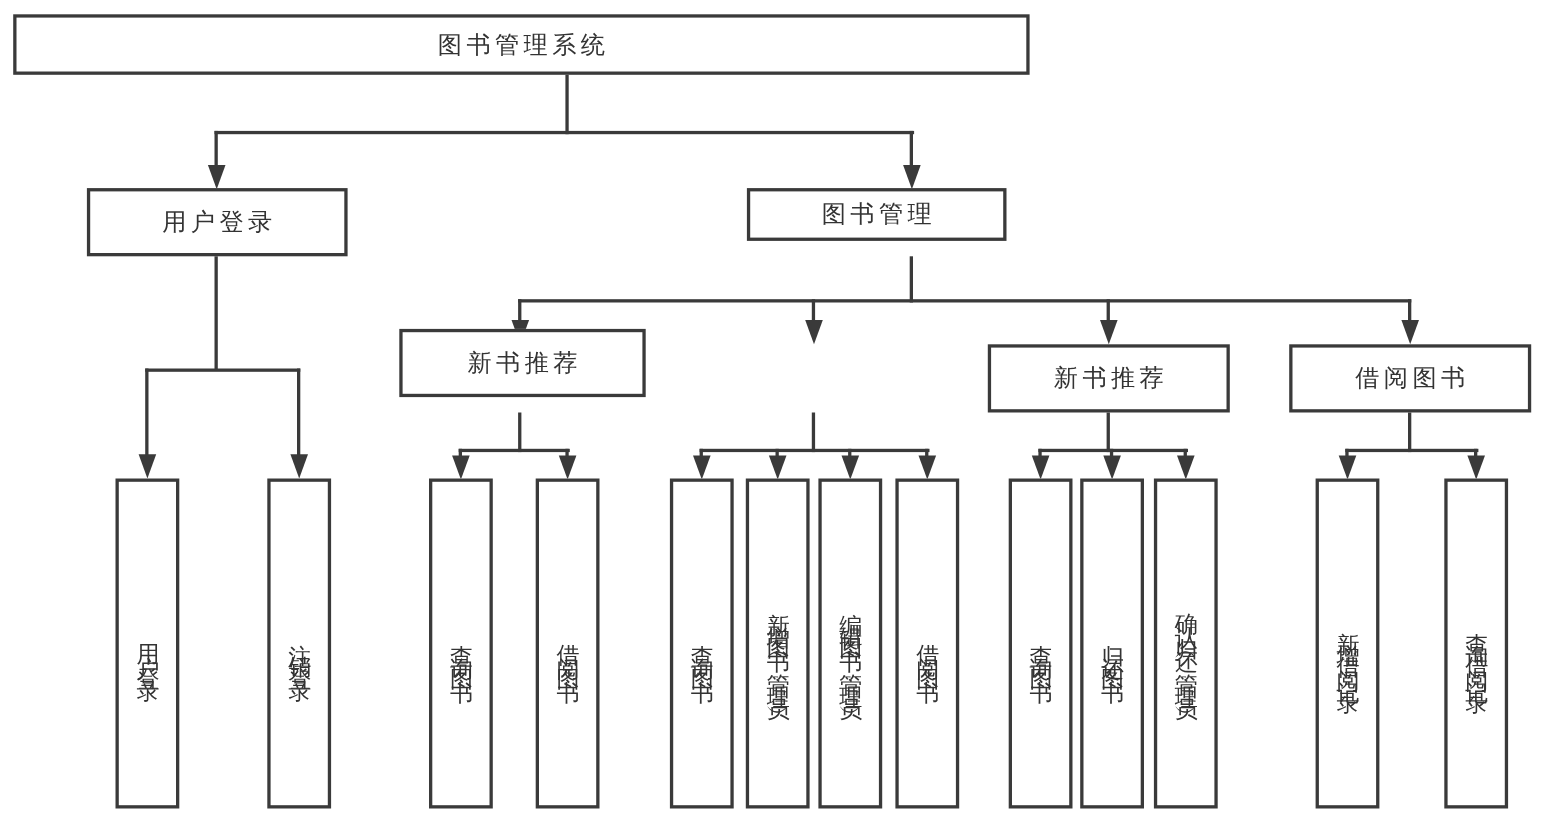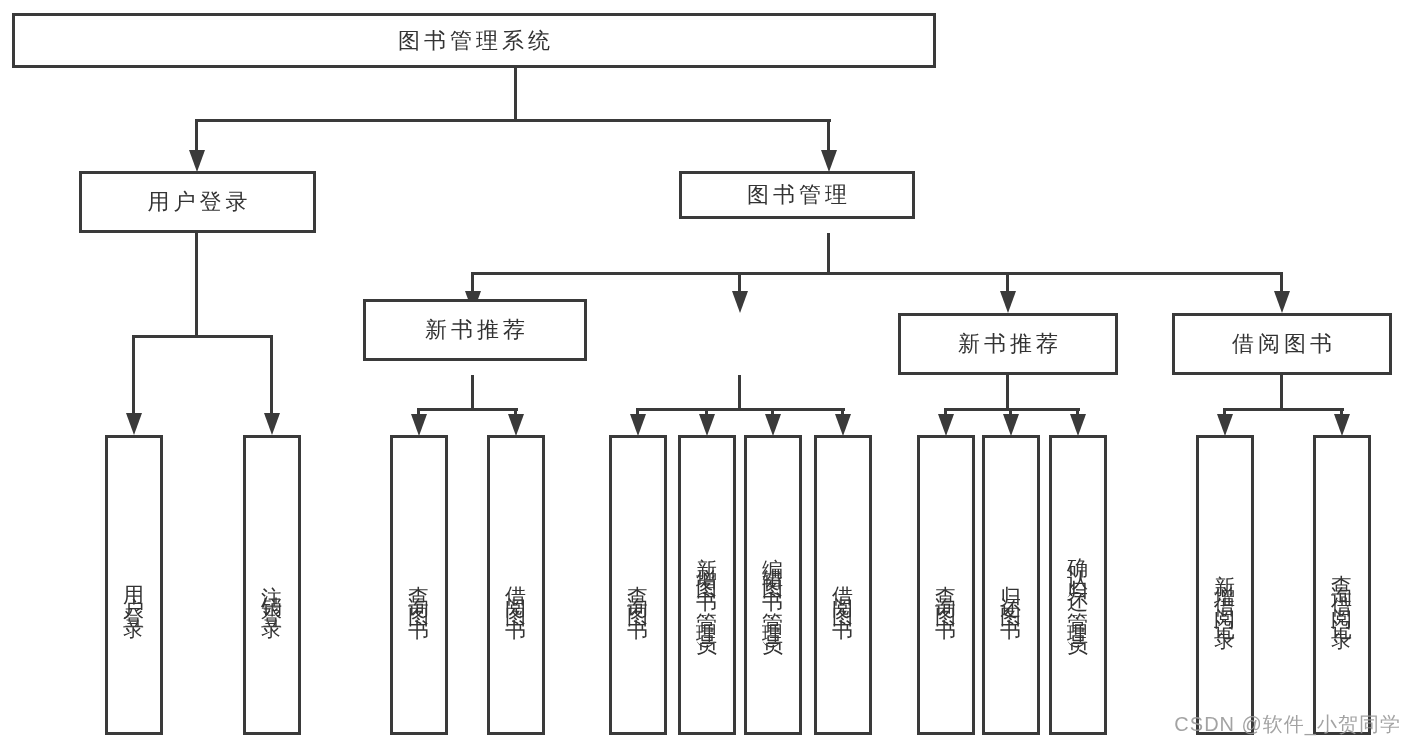--- a/index.html
+++ b/index.html
@@ -155,15 +155,14 @@
     <span class="vtext">确认归还（管理员）</span>
   </div>
 
   <div class="box vbox" style="left:1196px;top:435px;width:58px;height:300px">
     <span class="vtext">新增借阅记录</span>
   </div>
   <div class="box vbox" style="left:1313px;top:435px;width:58px;height:300px">
     <span class="vtext">查询借阅记录</span>
   </div>
 
-  <div class="watermark">CSDN @软件_小贺同学</div>
 
 </div>
 
 </body></html>

